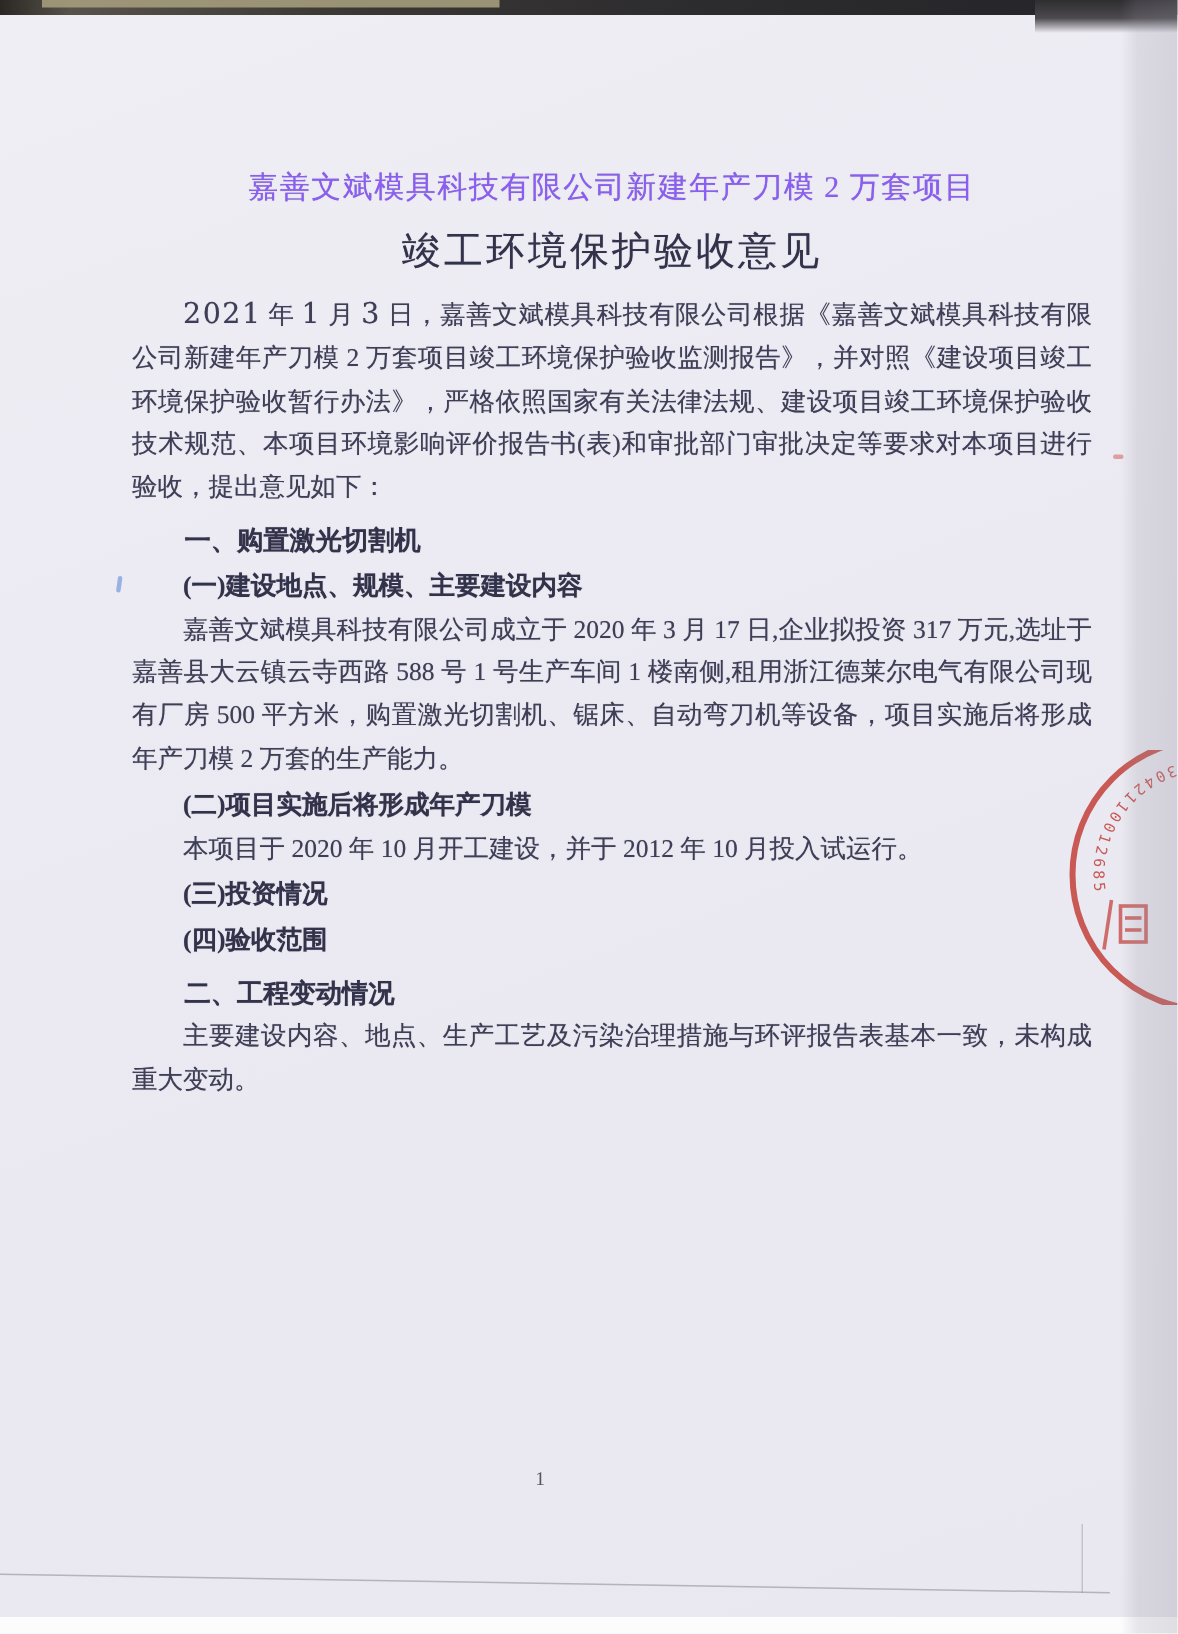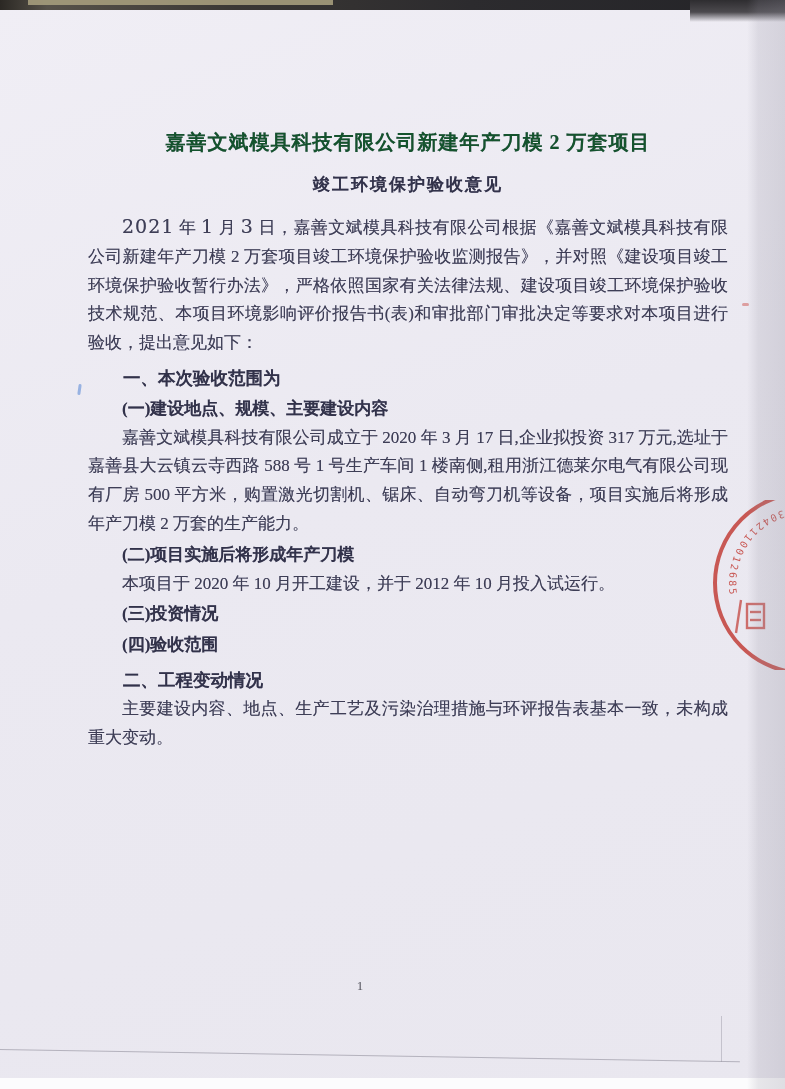--- a/index.html
+++ b/index.html
@@ -46,25 +46,25 @@
     position:absolute;left:742px;top:303px;width:7px;height:3px;
     background:#d2605c;opacity:.55;border-radius:2px;
   }
   
   .content{
     position:absolute;left:88px;top:112px;width:640px;
     color:#3e3e56;
     text-shadow:0 0 .5px rgba(62,62,92,.55);
   }
   .doc-title{
-    text-align:center;font-size:20px;font-weight:bold;color:#14532d;
-    letter-spacing:1px;margin:17px;line-height:26px;
+    text-align:center;font-size:20px;font-weight:normal;color:#8b5cf6;
+    letter-spacing:1px;margin:0;line-height:26px;
   }
   .doc-subtitle{
-    text-align:center;font-size:17px;font-weight:bold;color:#32324a;
+    text-align:center;font-size:26px;font-weight:normal;color:#32324a;
     letter-spacing:2px;margin:18px 0 0 0;line-height:24px;
   }
   .para{
     font-size:17px;line-height:28.8px;text-align:justify;text-indent:2em;
     margin:0;
   }
   .intro{margin-top:15px;}
   .sec-heading{
     font-size:17.5px;font-weight:bold;color:#32324a;text-indent:2em;
     line-height:28.8px;margin:6px 0 0 0;
@@ -94,21 +94,21 @@
 <div class="scan-top-right-corner"></div>
 <div class="blue-mark"></div>
 <div class="red-speck"></div>
 
 <div class="content">
   <div class="doc-title">嘉善文斌模具科技有限公司新建年产刀模 2 万套项目</div>
   <div class="doc-subtitle">竣工环境保护验收意见</div>
 
   <p class="para intro"><span class="hw">2021</span><span> 年 </span><span class="hw">1</span><span> 月 </span><span class="hw">3</span><span> 日，</span><span>嘉善文斌模具科技有限公司根据《嘉善文斌模具科技有限公司新建年产刀模 2 万套项目竣工环境保护验收监测报告》，并对照《建设项目竣工环境保护验收暂行办法》，严格依照国家有关法律法规、建设项目竣工环境保护验收技术规范、本项目环境影响评价报告书(表)和审批部门审批决定等要求对本项目进行验收，提出意见如下：</span></p>
 
-  <div class="sec-heading">一、本次验收范围为</div>
+  <div class="sec-heading">一、购置激光切割机</div>
 
   <div class="sub-heading">(一)建设地点、规模、主要建设内容</div>
   <p class="para">嘉善文斌模具科技有限公司成立于 2020 年 3 月 17 日,企业拟投资 317 万元,选址于嘉善县大云镇云寺西路 588 号 1 号生产车间 1 楼南侧,租用浙江德莱尔电气有限公司现有厂房 500 平方米，购置激光切割机、锯床、自动弯刀机等设备，项目实施后将形成年产刀模 2 万套的生产能力。</p>
 
   <div class="sub-heading">(二)项目实施后将形成年产刀模</div>
   <p class="para">本项目于 2020 年 10 月开工建设，并于 2012 年 10 月投入试运行。</p>
 
   <div class="sub-heading">(三)投资情况</div>
 
   <div class="sub-heading">(四)验收范围</div>

